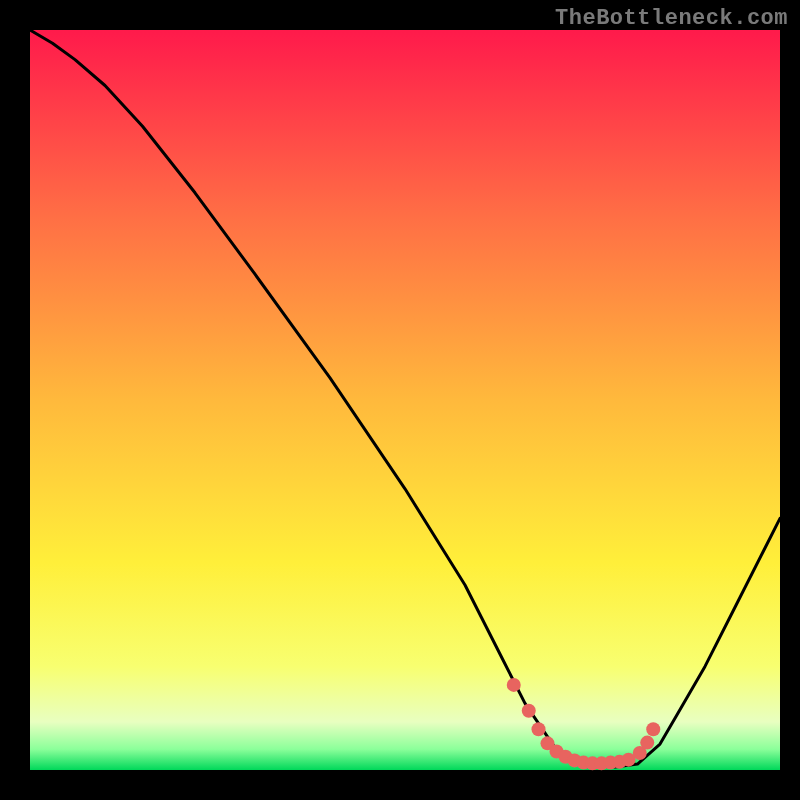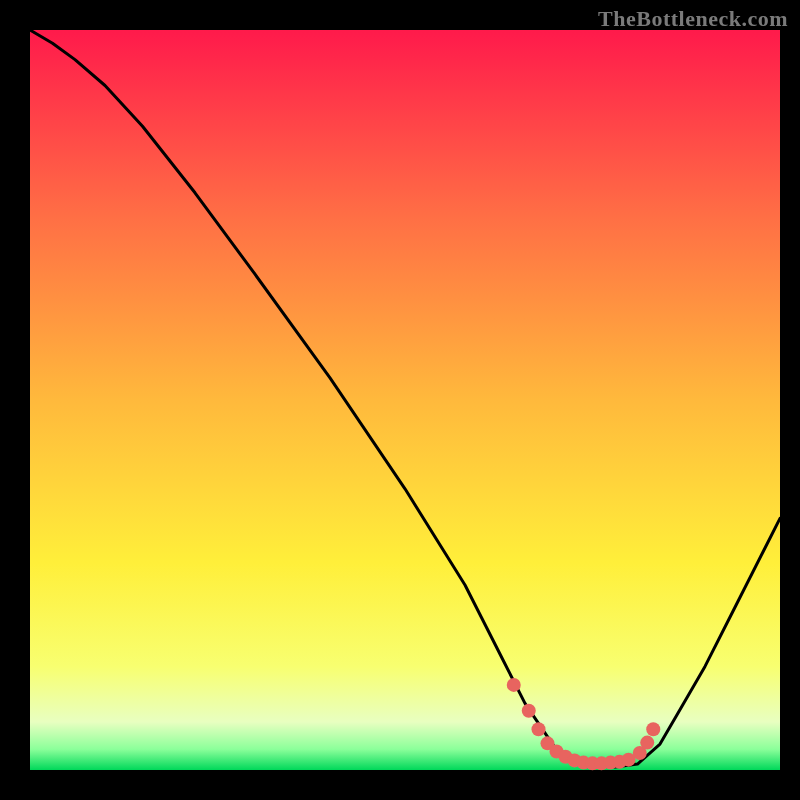--- a/index.html
+++ b/index.html
@@ -12,21 +12,21 @@
   }
   .chart-wrap {
     position: relative;
     width: 800px;
     height: 800px;
   }
   .watermark {
     position: absolute;
     top: 6px;
     right: 12px;
-    font-family: Liberation Serif, serif;
+    font-family: Liberation Mono, monospace;
     font-size: 22px;
     font-weight: bold;
     color: #7a7a7a;
     letter-spacing: 0.5px;
     z-index: 5;
   }
   svg.plot {
     position: absolute;
     left: 0;
     top: 0;

